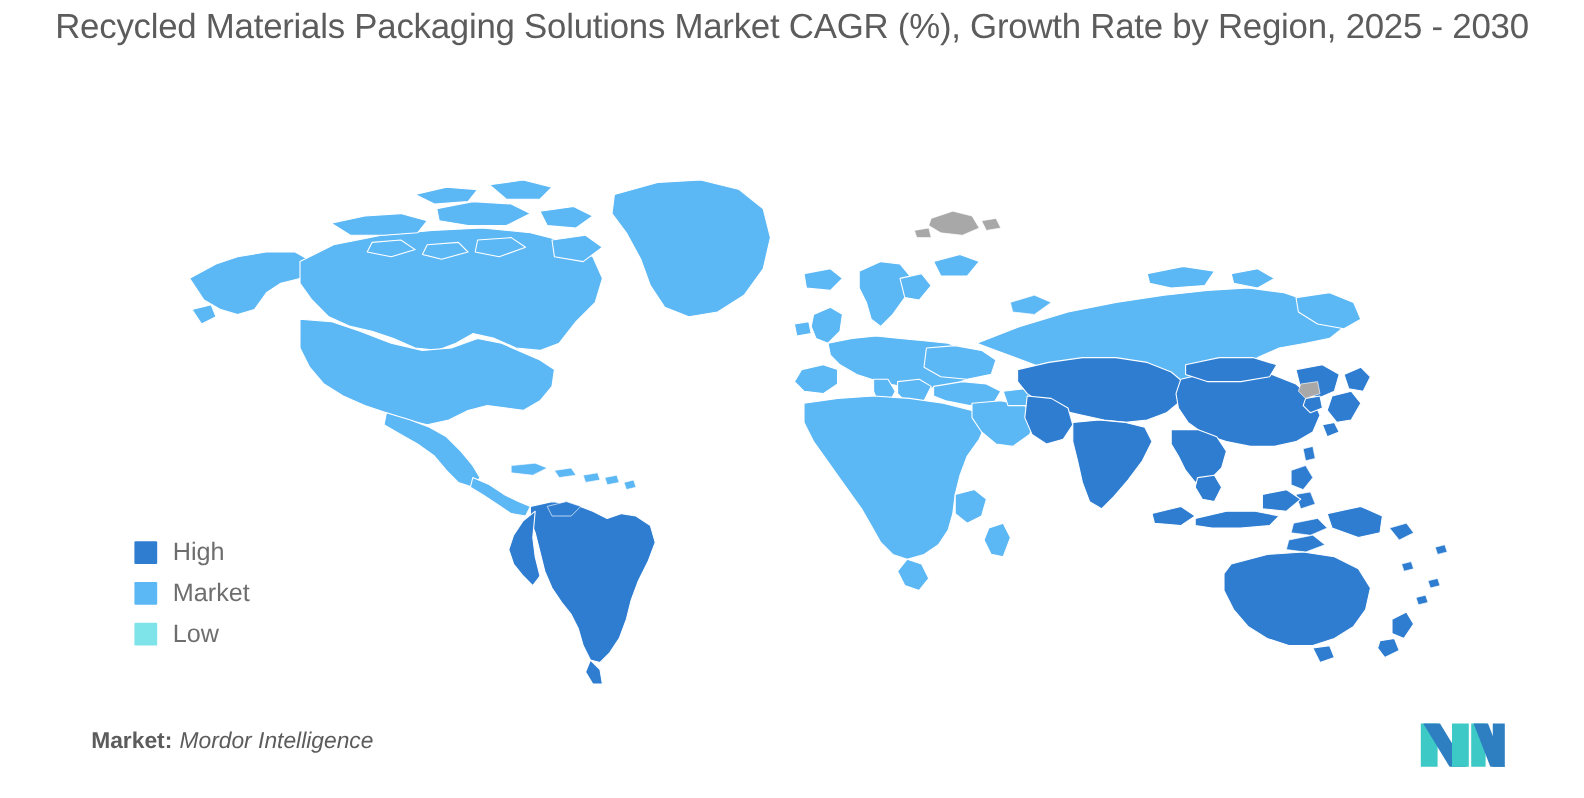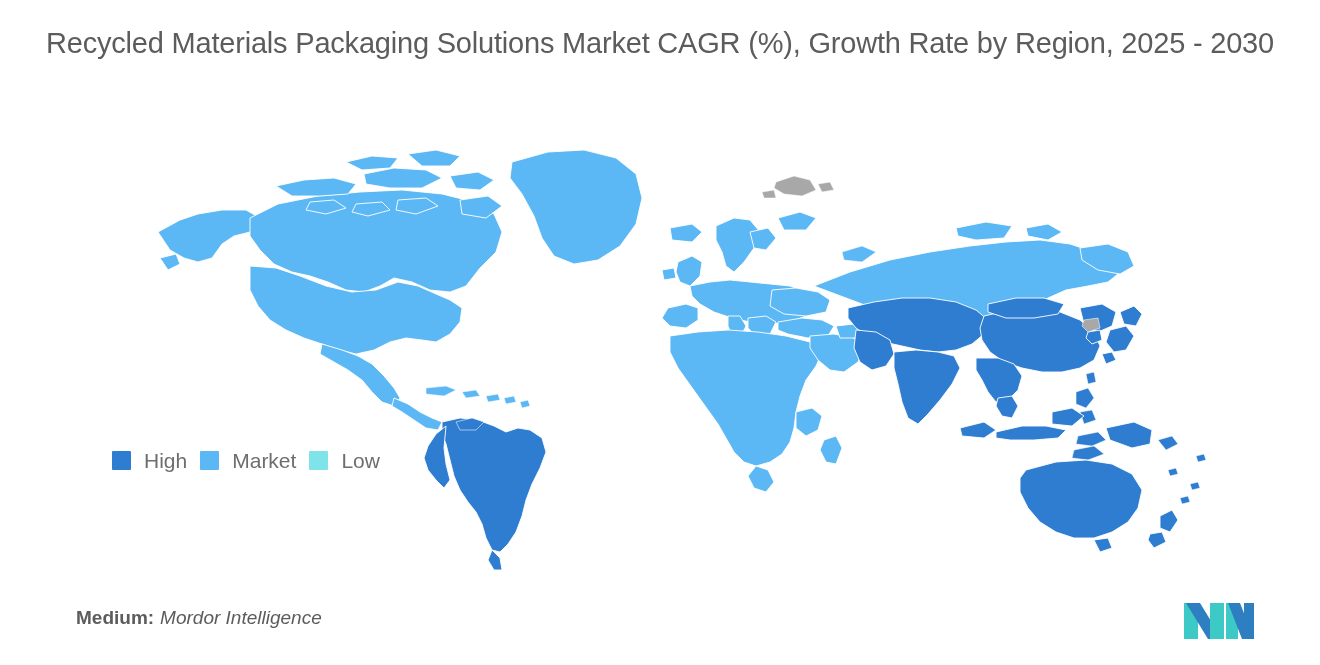--- a/index.html
+++ b/index.html
@@ -7,21 +7,21 @@
     width:1320px;height:665px;
     background:#ffffff;
     font-family:"Liberation Sans", sans-serif;
     overflow:hidden;
     position:relative;
   }
   #page{position:relative;width:1320px;height:665px;}
 
   
   .title{
-    position:absolute;top:24px;left:0;width:1320px;
+    position:absolute;top:4px;left:0;width:1320px;
     text-align:center;
     font-size:29px;
     line-height:1.36;
     font-weight:400;
     color:#5c5c5c;
     letter-spacing:-0.2px;
     padding:0 30px;
     box-sizing:border-box;
   }
 
@@ -30,21 +30,21 @@
     position:absolute;
     left:150px;top:140px;
     width:1060px;height:430px;
   }
   .map-wrap svg{display:block;width:100%;height:100%;}
 
   
   .legend{
     position:absolute;
     left:112px;top:450px;
-    display:flex;flex-direction:row;
+    display:flex;flex-direction:column;
     gap:13px;
     z-index:5;
   }
   .legend-row{display:flex;align-items:center;gap:13px;}
   .swatch{
     width:19px;height:19px;border-radius:1px;flex:0 0 auto;
     box-shadow:0 0 3px rgba(255,255,255,.9);
   }
   .legend-label{
     font-size:21px;color:#6e6e6e;font-weight:400;line-height:1;
@@ -247,21 +247,21 @@
 
     <div class="legend-row">
       <span class="swatch" style="background:#7fe3ea"></span>
       <span class="legend-label">Low</span>
     </div>
 
   </div>
 
   <div class="footer">
     <div class="source">
-      <b>Medium:</b><span class="val">Mordor Intelligence</span>
+      <b>Market:</b><span class="val">Mordor Intelligence</span>
     </div>
 
     <div class="logo">
       <svg viewBox="0 0 78 44" xmlns="http://www.w3.org/2000/svg">
         <polygon points="4,4 18,4 18,40 4,40" fill="#3dc9c6"></polygon>
         <polygon points="6,4 20,4 42,40 28,40" fill="#2e7fc1"></polygon>
         <polygon points="30,40 44,40 44,4 30,4" fill="#3dc9c6"></polygon>
         <polygon points="46,4 58,4 58,40 46,40" fill="#3dc9c6"></polygon>
         <polygon points="48,4 60,4 74,40 62,40" fill="#2e7fc1"></polygon>
         <polygon points="64,4 74,4 74,40 64,40" fill="#2e7fc1"></polygon>

